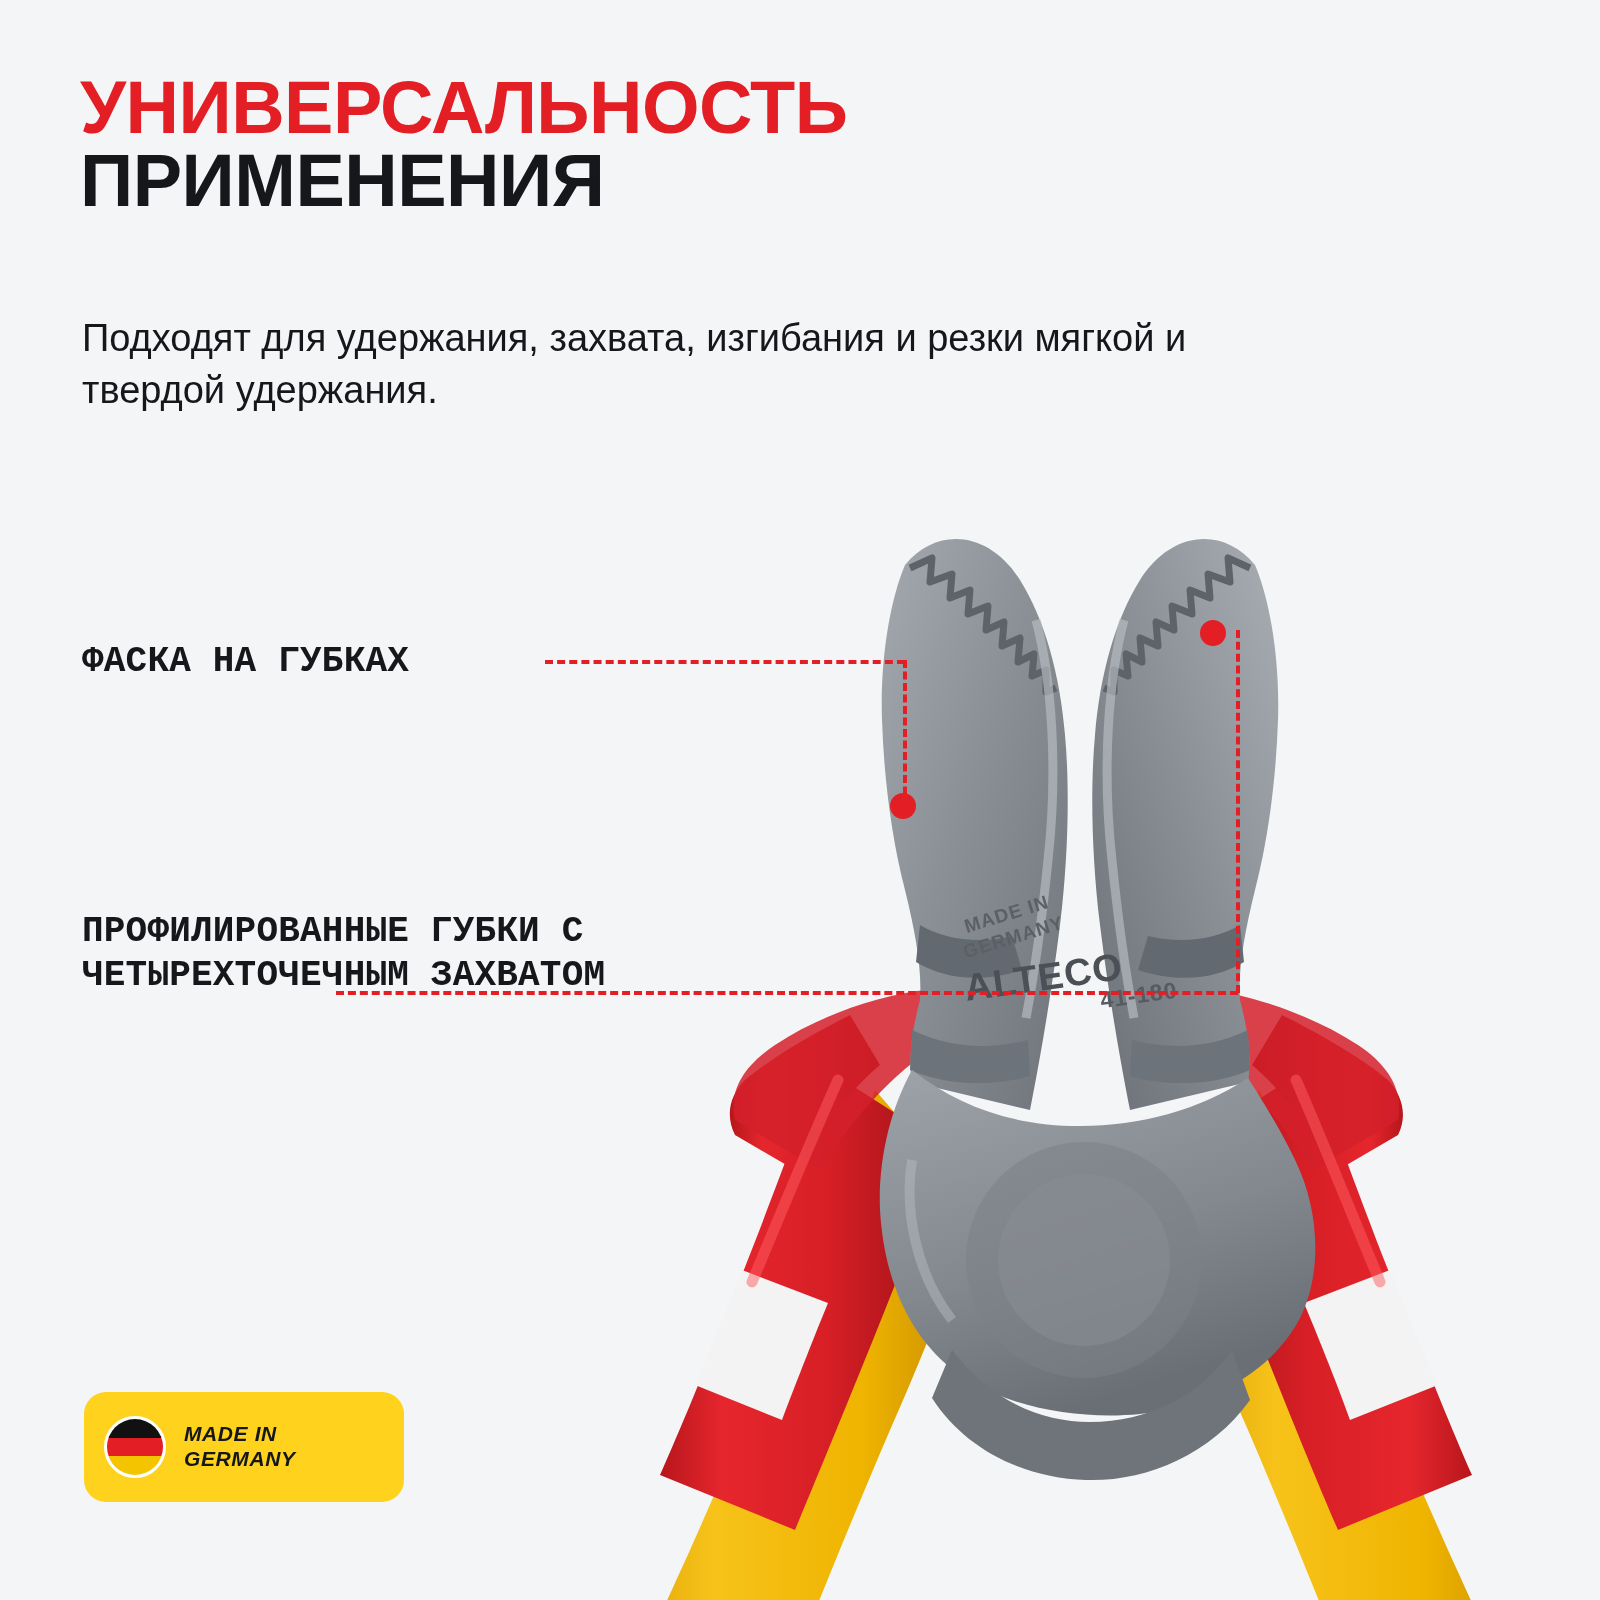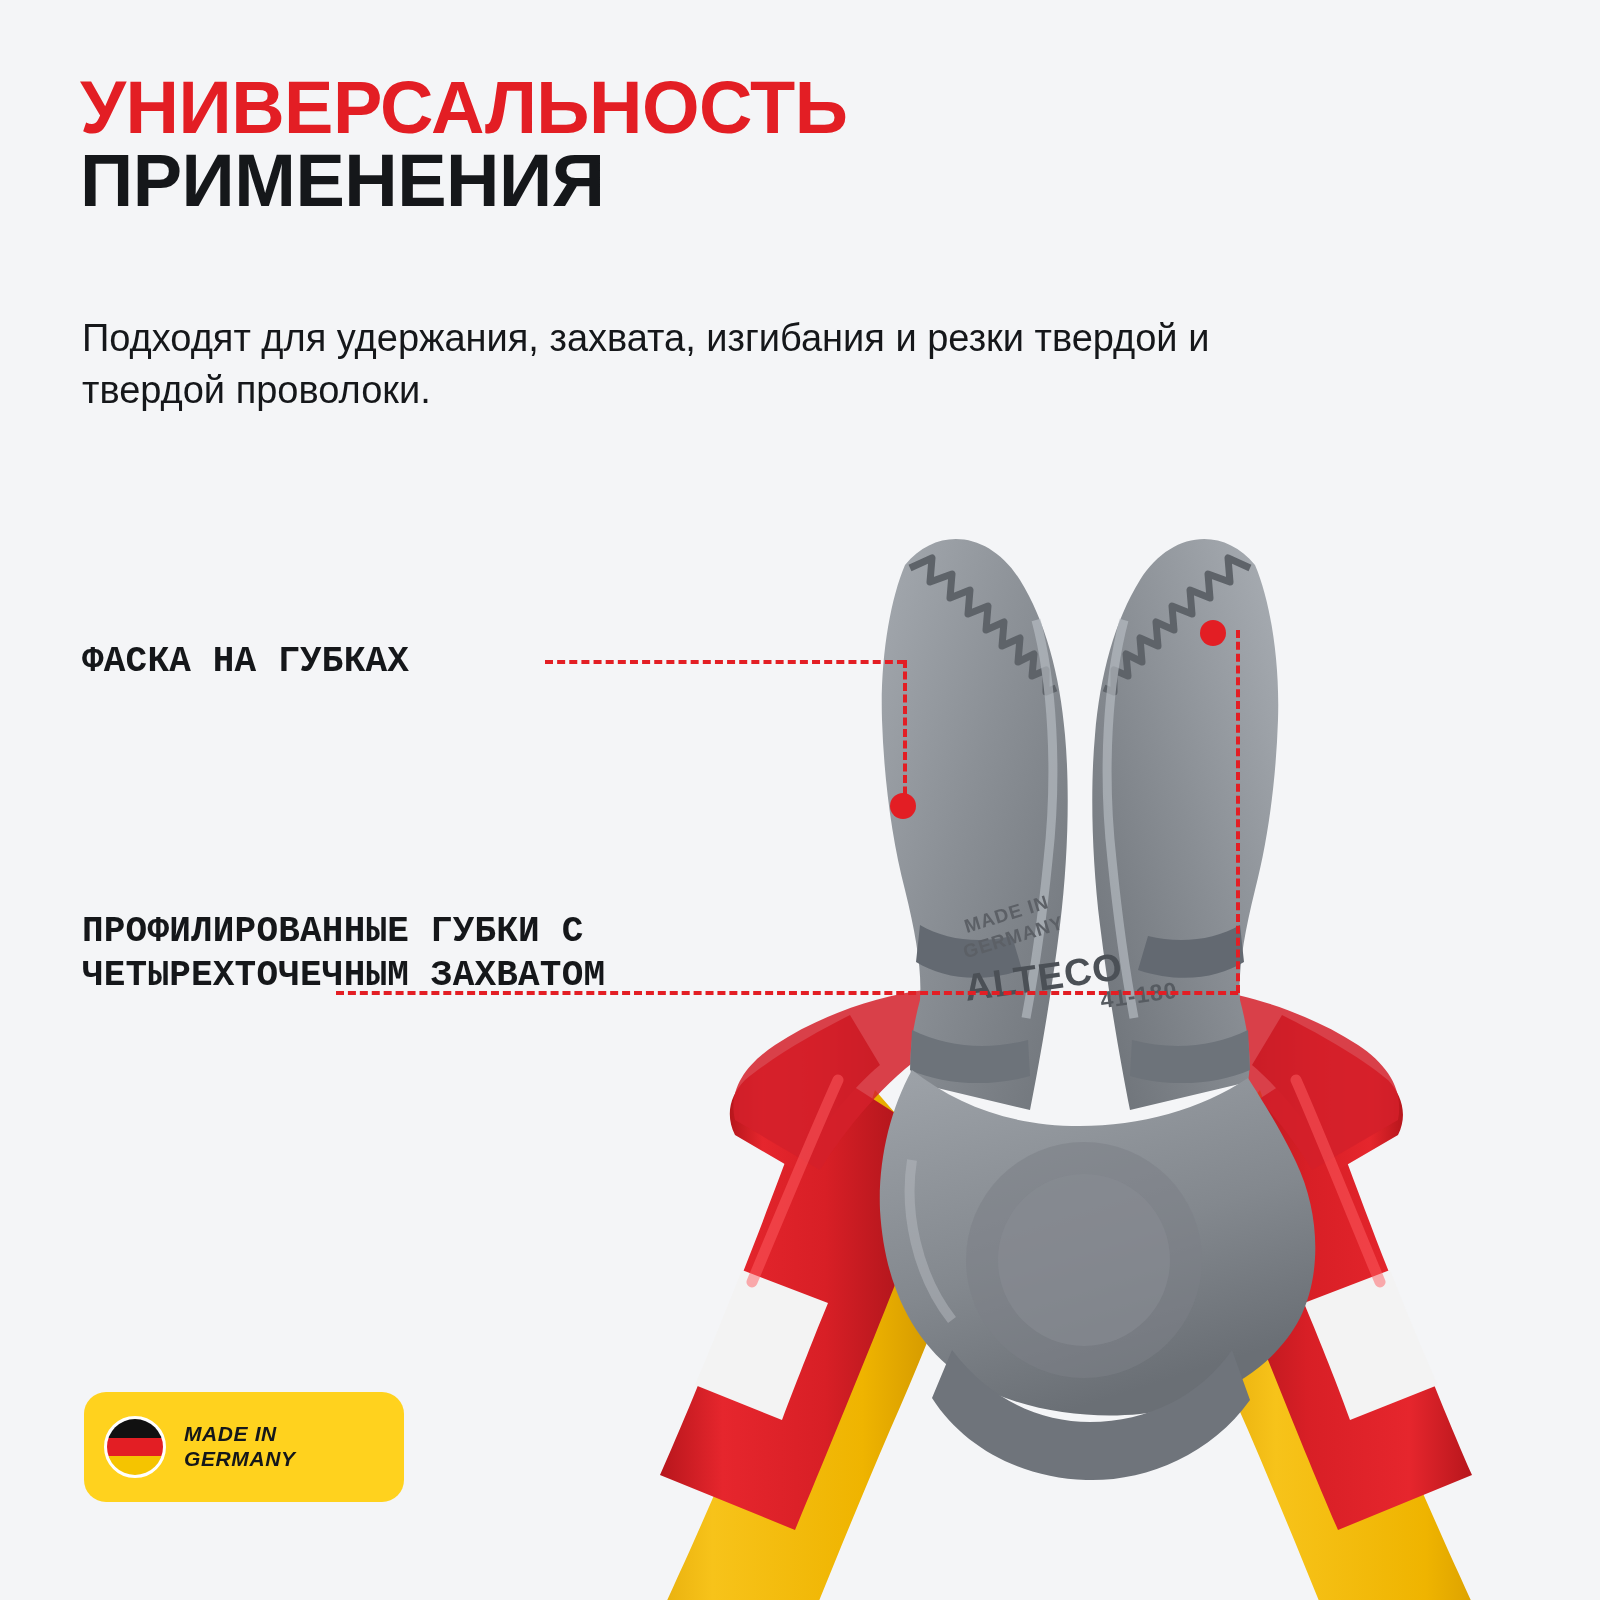--- a/index.html
+++ b/index.html
@@ -290,21 +290,21 @@
     </div>
     <div class="engraving" id="eng-brand">ALTECO</div>
     <div class="engraving" id="eng-model">41-180</div>
   </div>
 
   <div class="headline">
     <div class="headline-line red">УНИВЕРСАЛЬНОСТЬ</div>
     <div class="headline-line black">ПРИМЕНЕНИЯ</div>
   </div>
 
-  <div class="subtext">Подходят для удержания, захвата, изгибания и резки твердой и твердой проволоки.</div>
+  <div class="subtext">Подходят для удержания, захвата, изгибания и резки мягкой и твердой удержания.</div>
 
   <div class="callout" id="callout-chamfer">ФАСКА НА ГУБКАХ</div>
   <div class="leader" style="left:545px; top:660px; width:360px;"></div>
   <div class="leader-v" style="left:903px; top:660px; height:146px;"></div>
   <div class="dot" style="left:890px; top:793px;"></div>
   <div class="dot" style="left:1200px; top:620px;"></div>
 
   <div class="callout" id="callout-jaws">ПРОФИЛИРОВАННЫЕ ГУБКИ С ЧЕТЫРЕХТОЧЕЧНЫМ ЗАХВАТОМ</div>
   <div class="leader" style="left:336px; top:991px; width:902px;"></div>
   <div class="leader-v" style="left:1236px; top:630px; height:363px;"></div>

